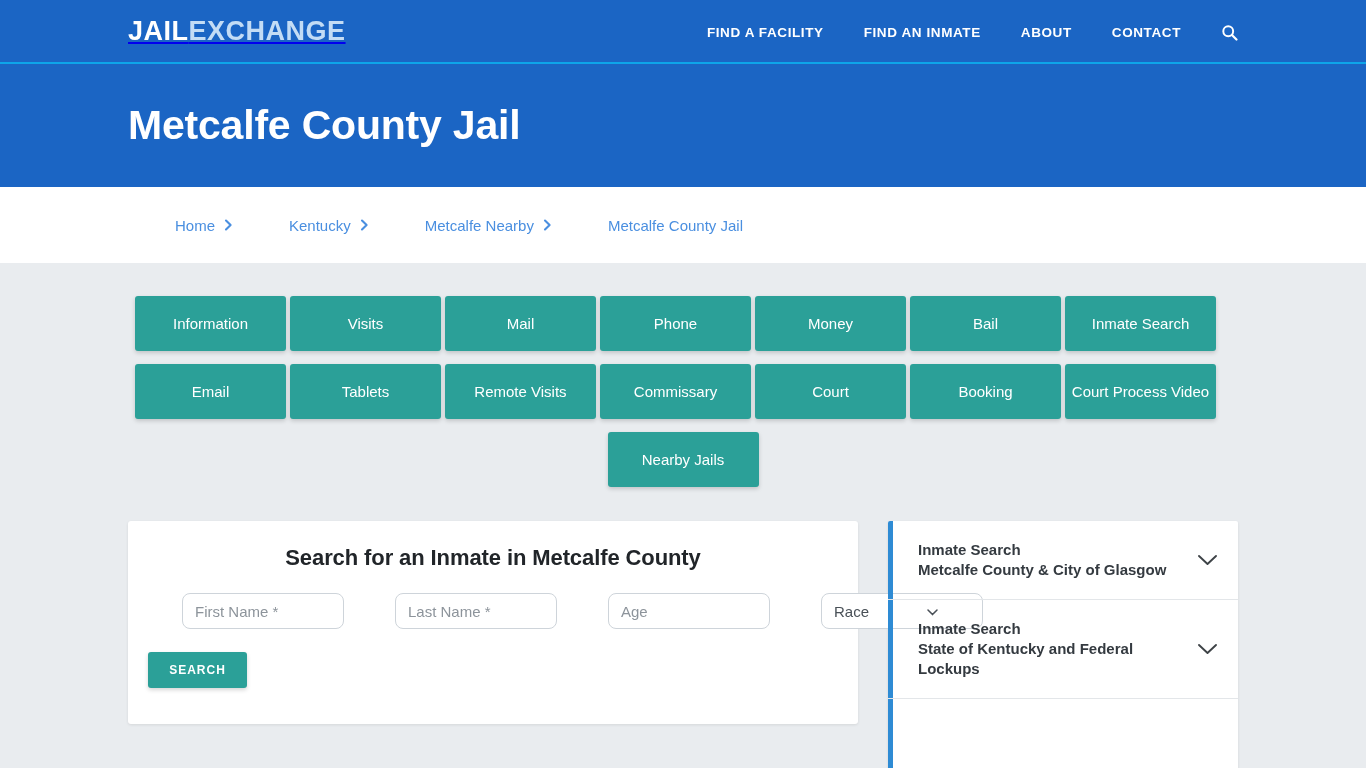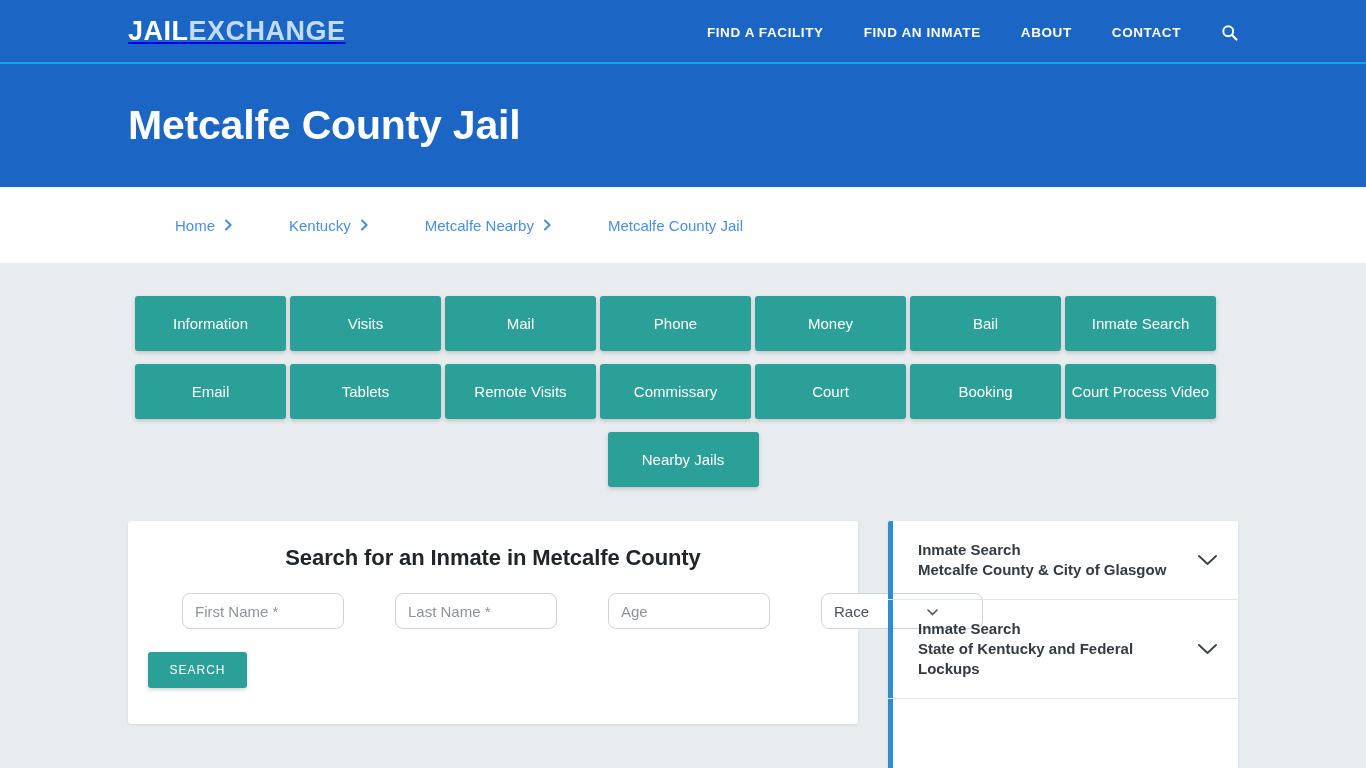--- a/index.html
+++ b/index.html
@@ -220,21 +220,21 @@
   .search-submit {
     margin-top: 23px;
     width: 99px;
     height: 36px;
     background: #2ba098;
     color: #ffffff;
     border: none;
     border-radius: 3px;
     font-family: "Liberation Sans", sans-serif;
     font-size: 12px;
-    font-weight: normal;
+    font-weight: bold;
     letter-spacing: 1px;
     cursor: pointer;
     box-shadow: 0 2px 4px rgba(0,0,0,0.17);
   }
 
   
   .accordion {
     background: #ffffff;
     border-radius: 2px;
     box-shadow: 0 1px 3px rgba(0,0,0,0.09);

